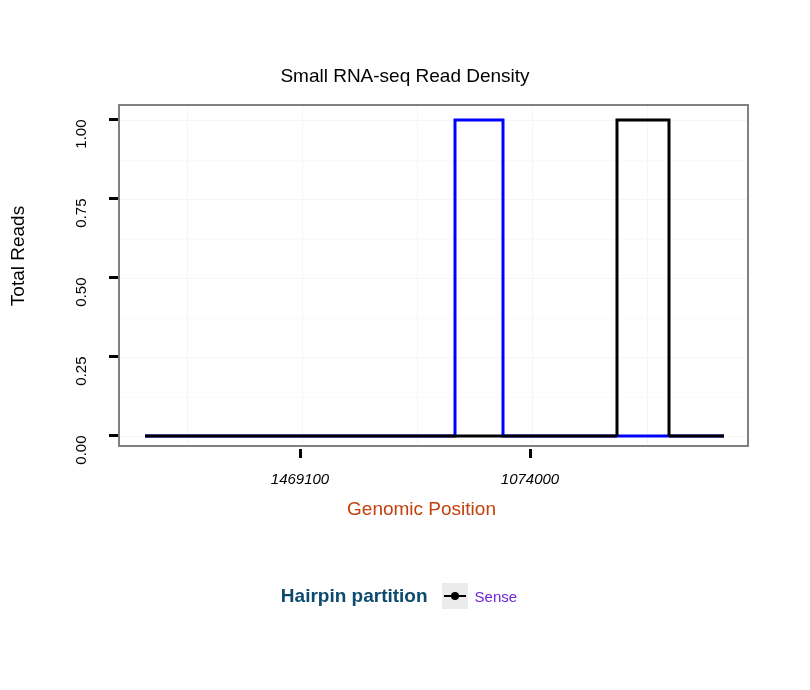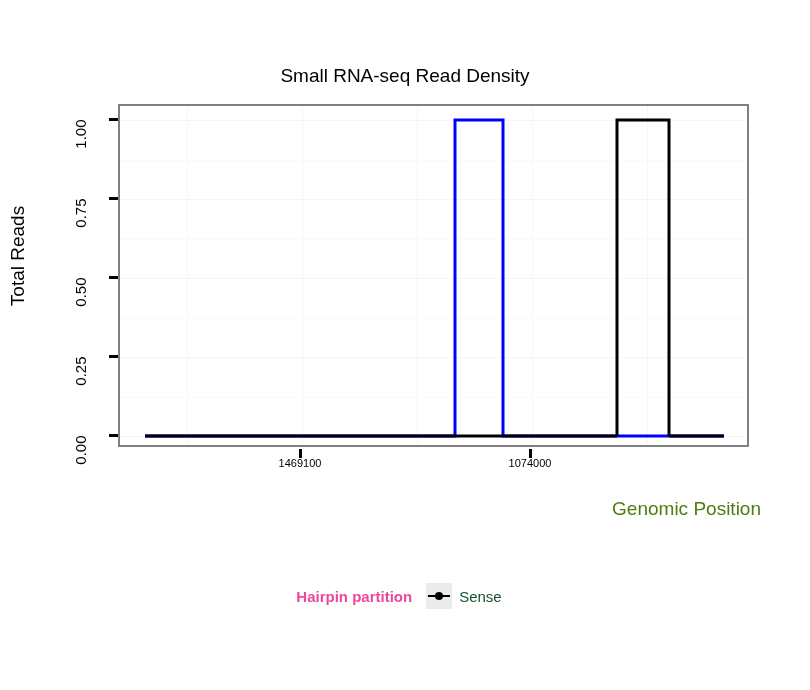--- a/index.html
+++ b/index.html
@@ -113,34 +113,35 @@
   }
   .x-tick-mark {
     position: absolute;
     top: 0;
     width: 3px;
     height: 9px;
     background: #000000;
   }
   .x-tick-label {
     position: absolute;
-    top: 8px;
-    font-size: 11px;
+    top: 21px;
+    font-size: 15px;
     color: #000000;
     white-space: nowrap;
     transform: translateX(-50%);
+    font-style: italic;
   }
   #x-axis-title {
     position: absolute;
-    left: 130px;
+    left: 106px;
     top: 498px;
     width: 631px;
-    text-align: right;
-    font-size: 19px;
-    color: #4d7c0f;
+    text-align: center;
+    font-size: 19px;
+    color: #c2410c;
   }
 
   
   .series-path {
     position: absolute;
     left: 0; top: 0;
     width: 631px;
     height: 343px;
     overflow: visible;
   }
@@ -150,23 +151,23 @@
     position: absolute;
     left: 0;
     top: 583px;
     width: 810px;
     display: flex;
     align-items: center;
     justify-content: center;
     gap: 0px;
   }
   #legend-title {
-    font-size: 15px;
+    font-size: 19px;
     font-weight: bold;
-    color: #ec4899;
+    color: #0c4a6e;
     margin-right: 14px;
   }
   .legend-item {
     display: flex;
     align-items: center;
     margin-right: 12px;
   }
   .legend-key {
     width: 26px;
     height: 26px;
@@ -184,21 +185,21 @@
   .legend-key .key-point {
     position: absolute;
     left: 9px;
     top: 9px;
     width: 8px;
     height: 8px;
     border-radius: 50%;
   }
   .legend-label {
     font-size: 15px;
-    color: #14532d;
+    color: #6d28d9;
     white-space: nowrap;
   }
 </style>
 </head>
 <body>
 
 <div id="figure">
 
   <div id="chart-title">Small RNA-seq Read Density</div>
 

